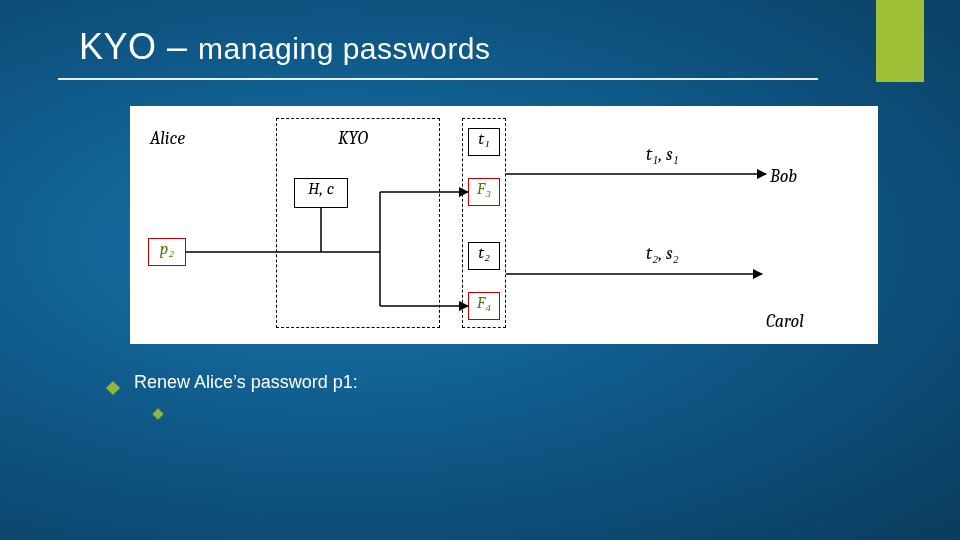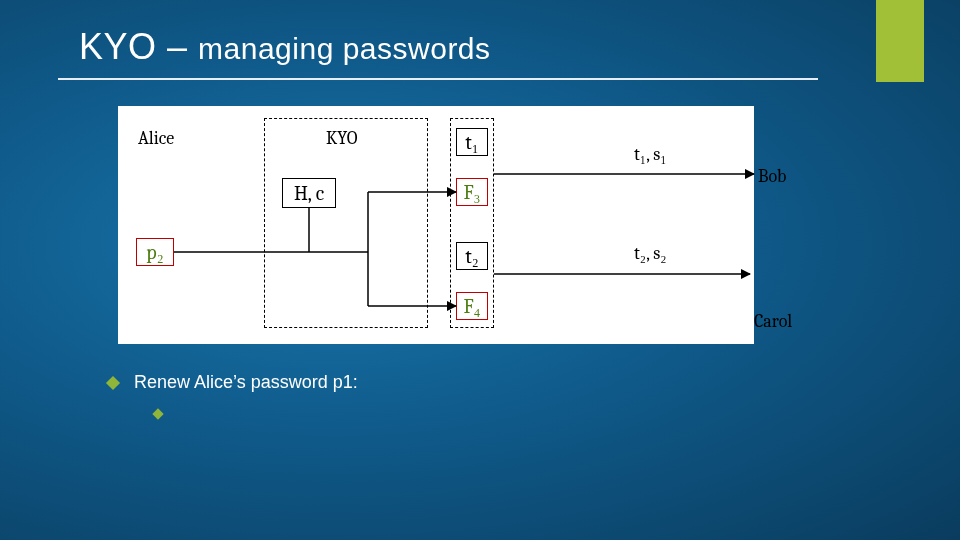--- a/index.html
+++ b/index.html
@@ -28,44 +28,45 @@
   .title .big { font-size: 36px; }
   .title .sm { font-size: 30px; }
   .underline {
     position: absolute;
     top: 78px; left: 58px;
     width: 760px; height: 2px;
     background: rgba(255,255,255,0.9);
   }
   .diagram {
     position: absolute;
-    top: 106px; left: 118px;
-    width: 636px; height: 238px;
+    top: 106px; left: 130px;
+    width: 748px; height: 238px;
     background: #fff;
     color: #000;
+    font-style: italic;
   }
   .diagram svg { position: absolute; top:0; left:0; }
   .d-label { position: absolute; font-family: "Cambria", Georgia, serif; font-size: 18px; color:#000; }
   .d-box {
     position: absolute;
     border: 1.5px solid #000;
     background:#fff;
-    display:flex; align-items:center; justify-content:center;
+    display:flex; align-items:flex-start; justify-content:center;
     font-family: "Cambria", Georgia, serif;
-    font-size: 20px;
+    font-size: 17px;
   }
   .d-box.red { border-color:#c00000; color:#4d7c0f; }
   .dashed-box { position:absolute; border:1.5px dashed #000; }
   .bullets {
     position: absolute;
     top: 372px; left: 108px;
     font-size: 18px;
     color:#fff;
   }
-  .bul { display:flex; align-items:flex-start; margin-bottom: 12px; }
+  .bul { display:flex; align-items:flex-end; margin-bottom: 12px; }
   .bul .dia {
     width:10px; height:10px; transform: rotate(45deg);
     background:#8fb539; margin-right: 16px; margin-top:6px; flex:0 0 auto;
   }
   .sub { margin-left: 46px; font-size: 15px; }
   .sub .dia { width:8px; height:8px; margin-top:5px; margin-right:14px; }
 </style>
 </head>
 <body>
 

